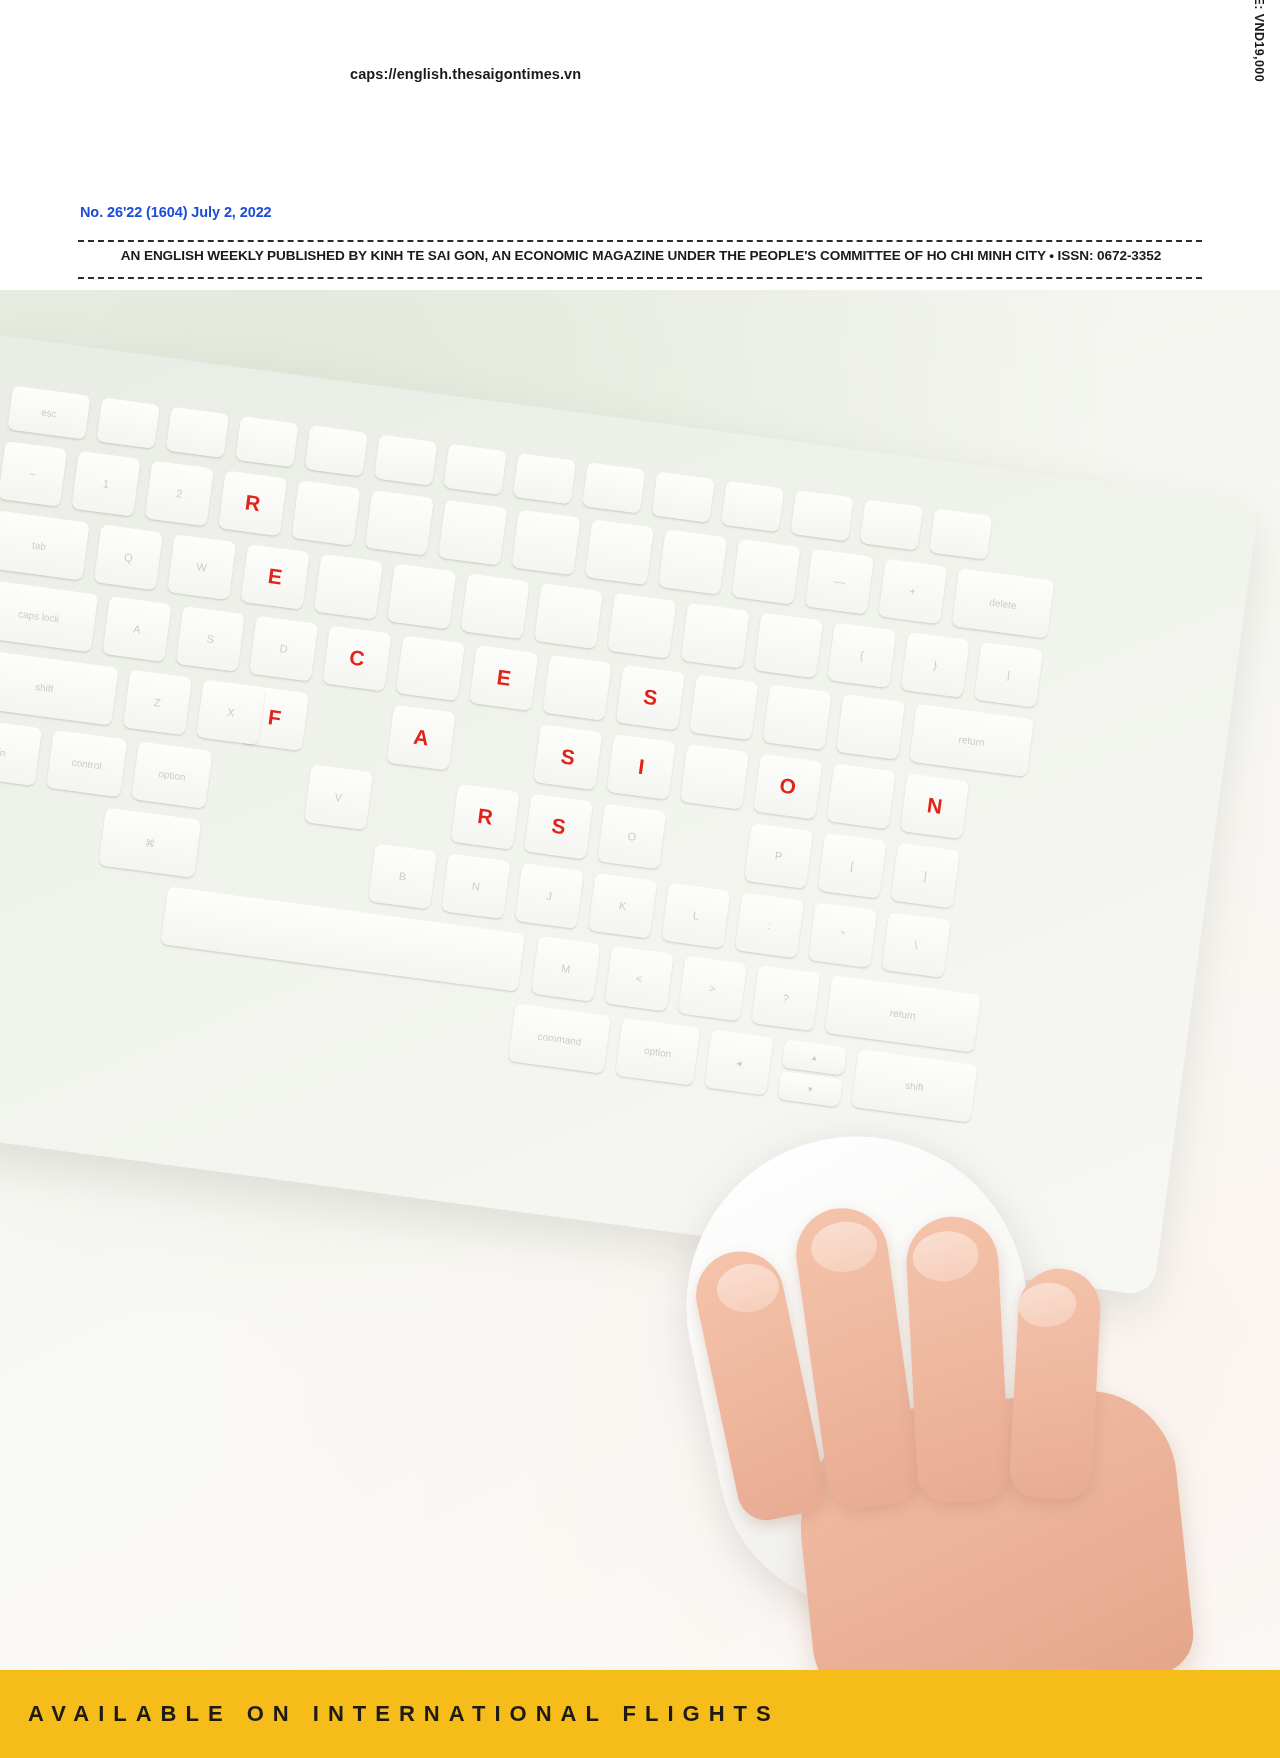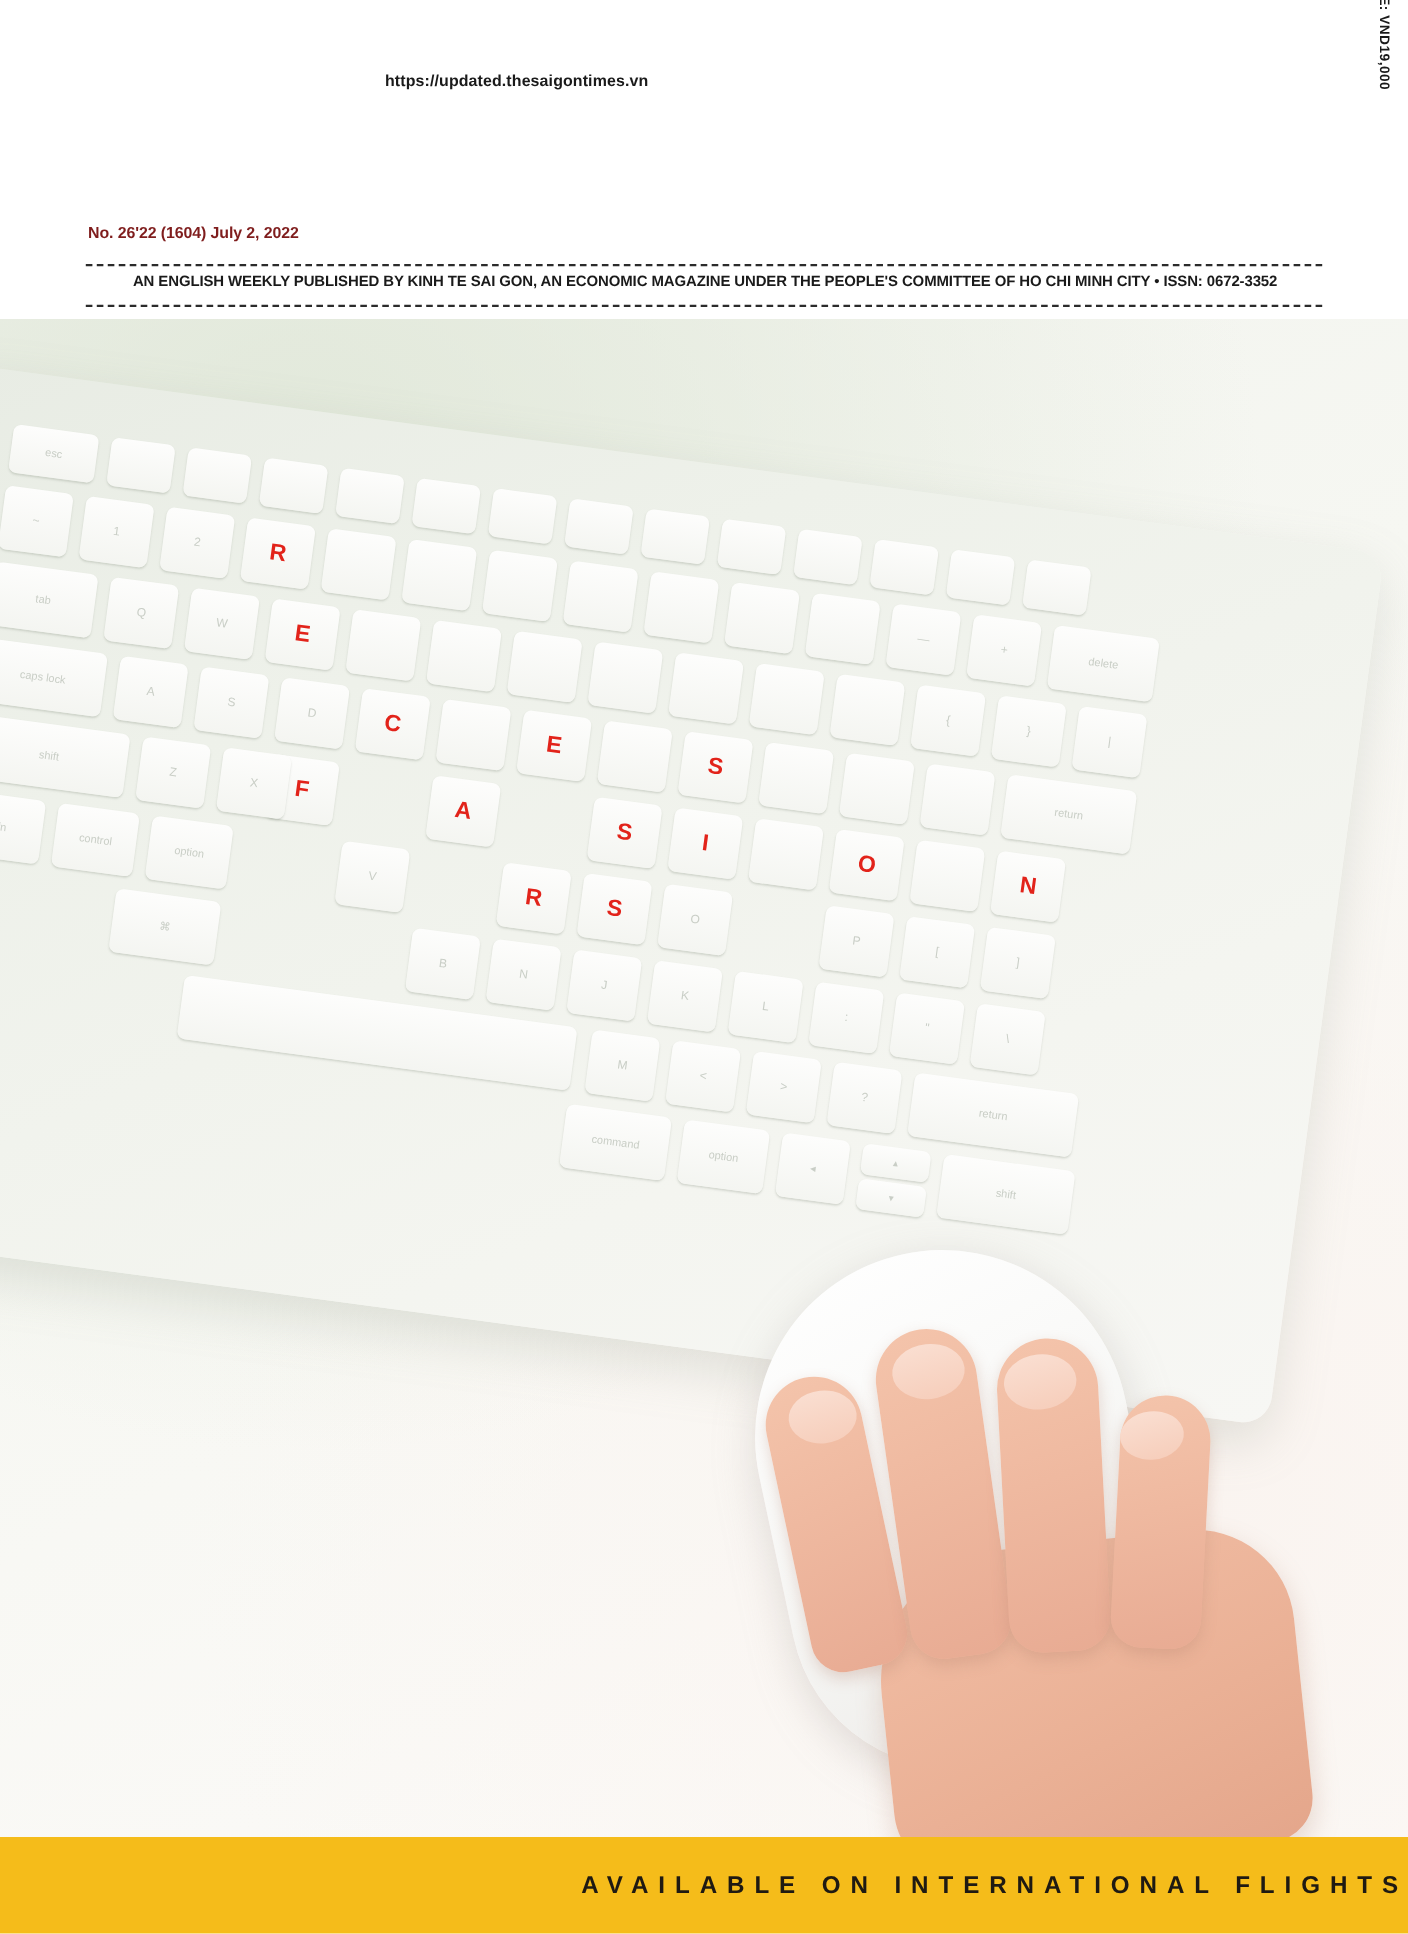--- a/index.html
+++ b/index.html
@@ -94,21 +94,21 @@
     transform: rotate(90deg);
     transform-origin: right top;
     white-space: nowrap;
   }
   .issue-line {
     position: absolute;
     left: 80px;
     top: 204px;
     font-size: 14.5px;
     font-weight: bold;
-    color: #7f1d1d;
+    color: #1d4ed8;
     letter-spacing: -0.1px;
   }
   .rule-top, .rule-bottom {
     position: absolute;
     left: 78px;
     width: 1124px;
     border-top: 2px dashed #2b2b2b;
     height: 0;
   }
   .rule-top { top: 240px; }
@@ -250,38 +250,38 @@
   
   .footer {
     position: absolute;
     left: 0;
     bottom: 0;
     width: 1280px;
     height: 88px;
     background: #f5bc1a;
     display: flex;
     align-items: center;
-    justify-content: flex-end;
+    justify-content: flex-start;
     padding-left: 28px;
   }
   .footer-text {
     font-family: "Liberation Sans", sans-serif;
     font-weight: bold;
     font-size: 22px;
     letter-spacing: 9px;
     color: #1f1a12;
   }
 </style>
 </head>
 <body>
 
 <div class="page">
 
   <div class="masthead">
-    <div class="website">https://updated.thesaigontimes.vn</div>
+    <div class="website">caps://english.thesaigontimes.vn</div>
     <div class="price">PRICE: VND19,000</div>
     <div class="issue-line">No. 26'22 (1604) July 2, 2022</div>
     <div class="rule-top"></div>
     <div class="strapline">AN ENGLISH WEEKLY PUBLISHED BY KINH TE SAI GON, AN ECONOMIC MAGAZINE UNDER THE PEOPLE'S COMMITTEE OF HO CHI MINH CITY • ISSN: 0672-3352</div>
     <div class="rule-bottom"></div>
   </div>
 
   <div class="cover">
     <div class="photo-bg"></div>
 

